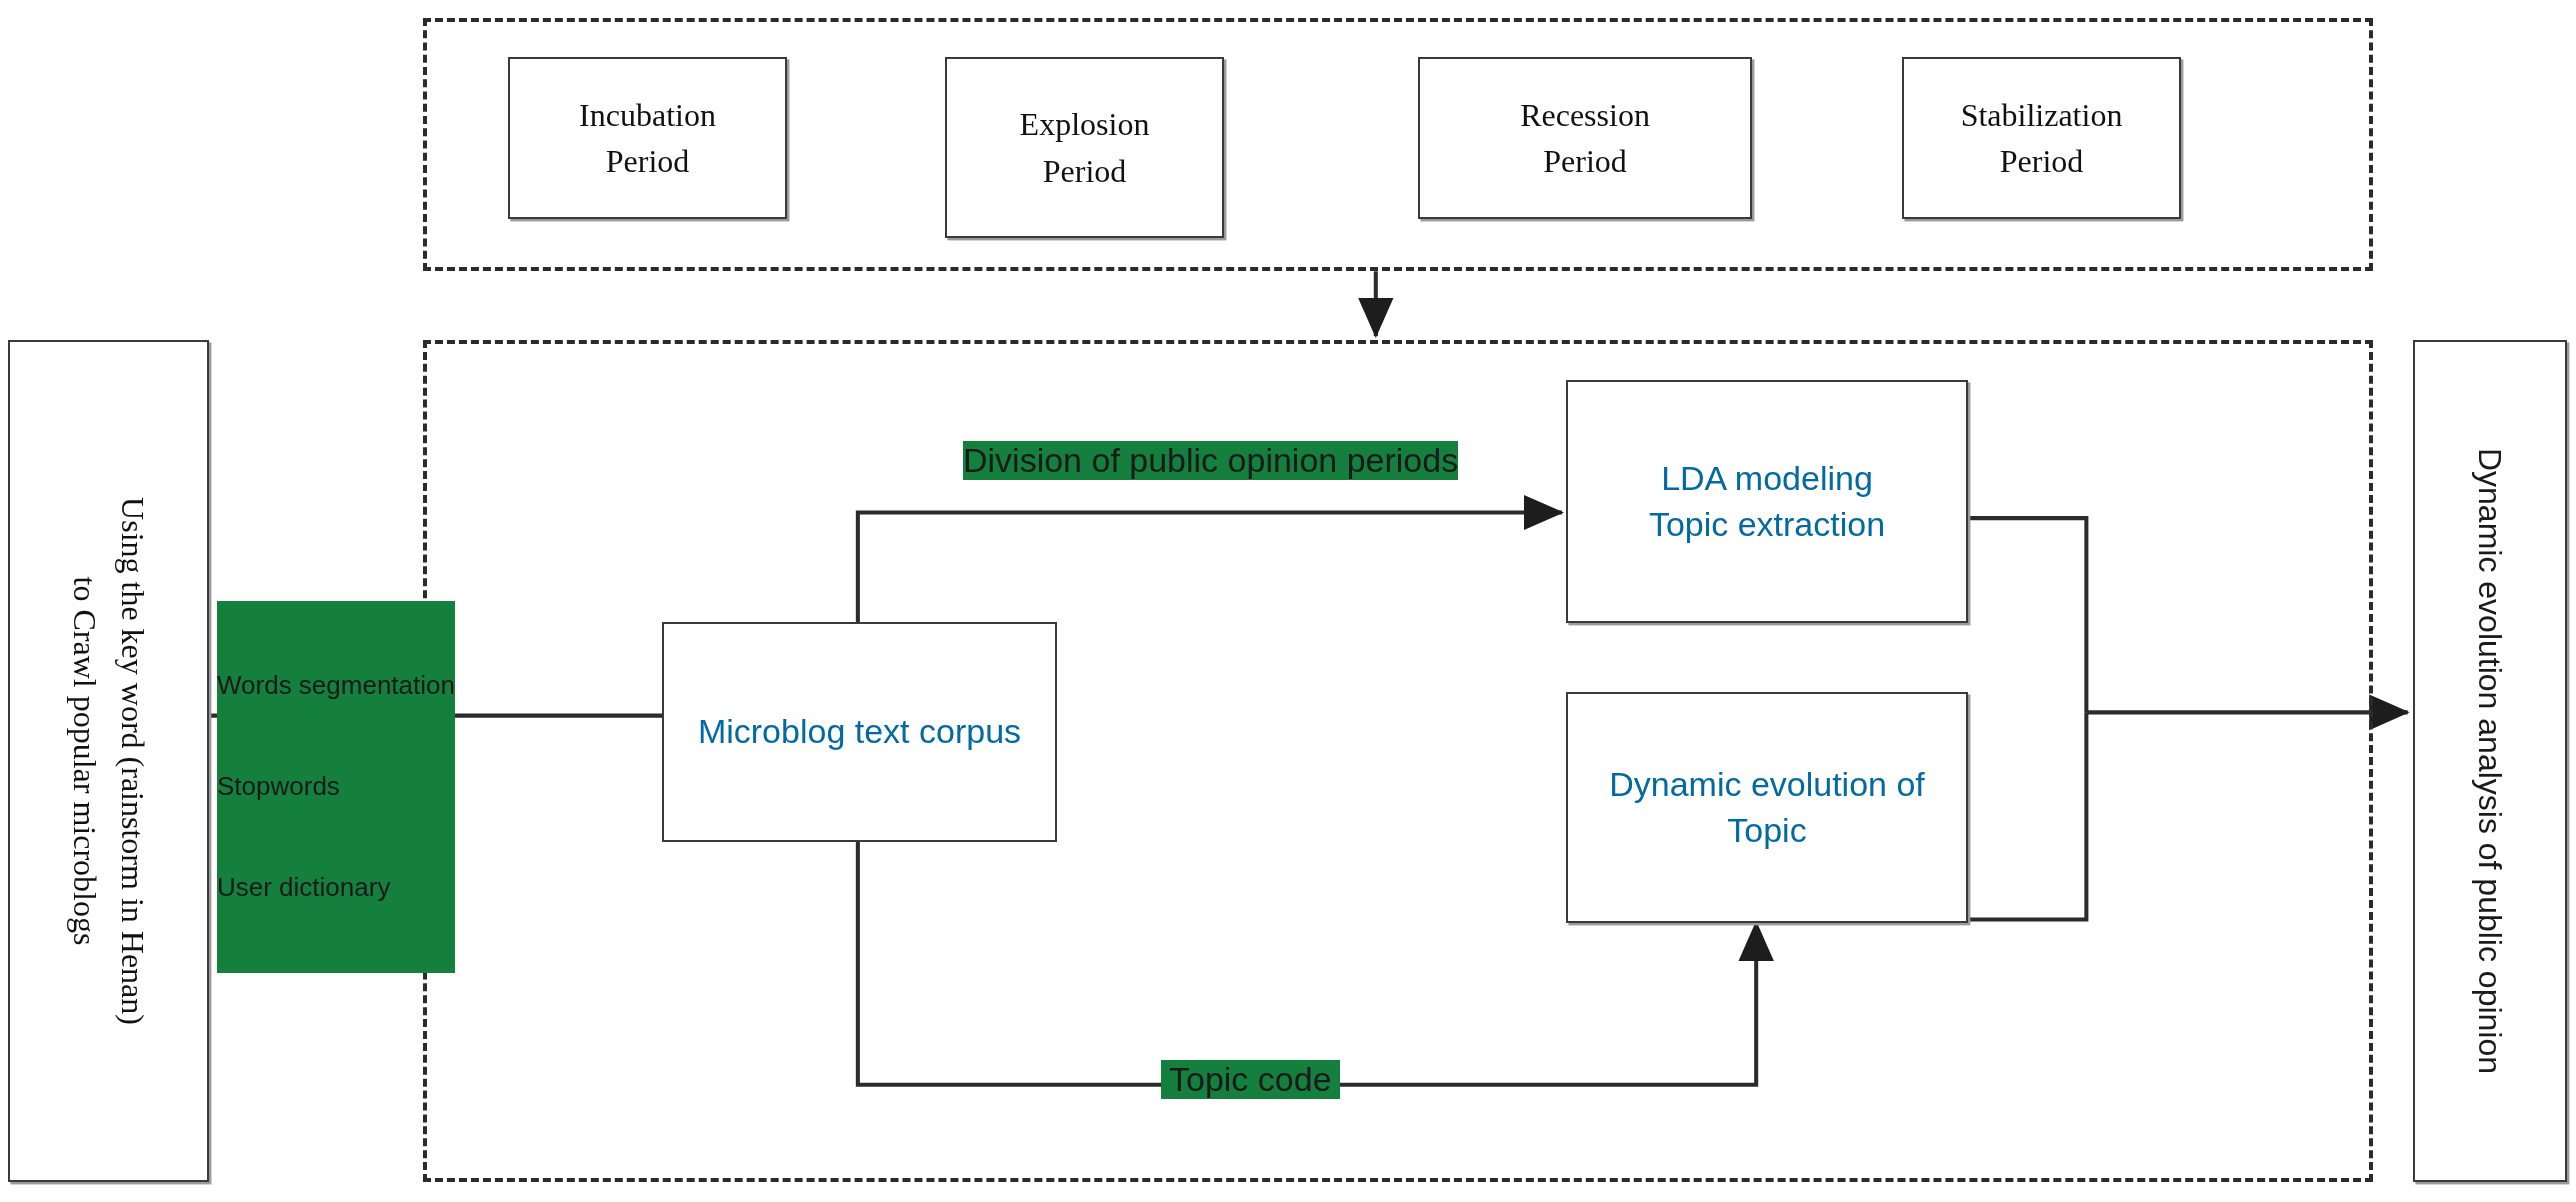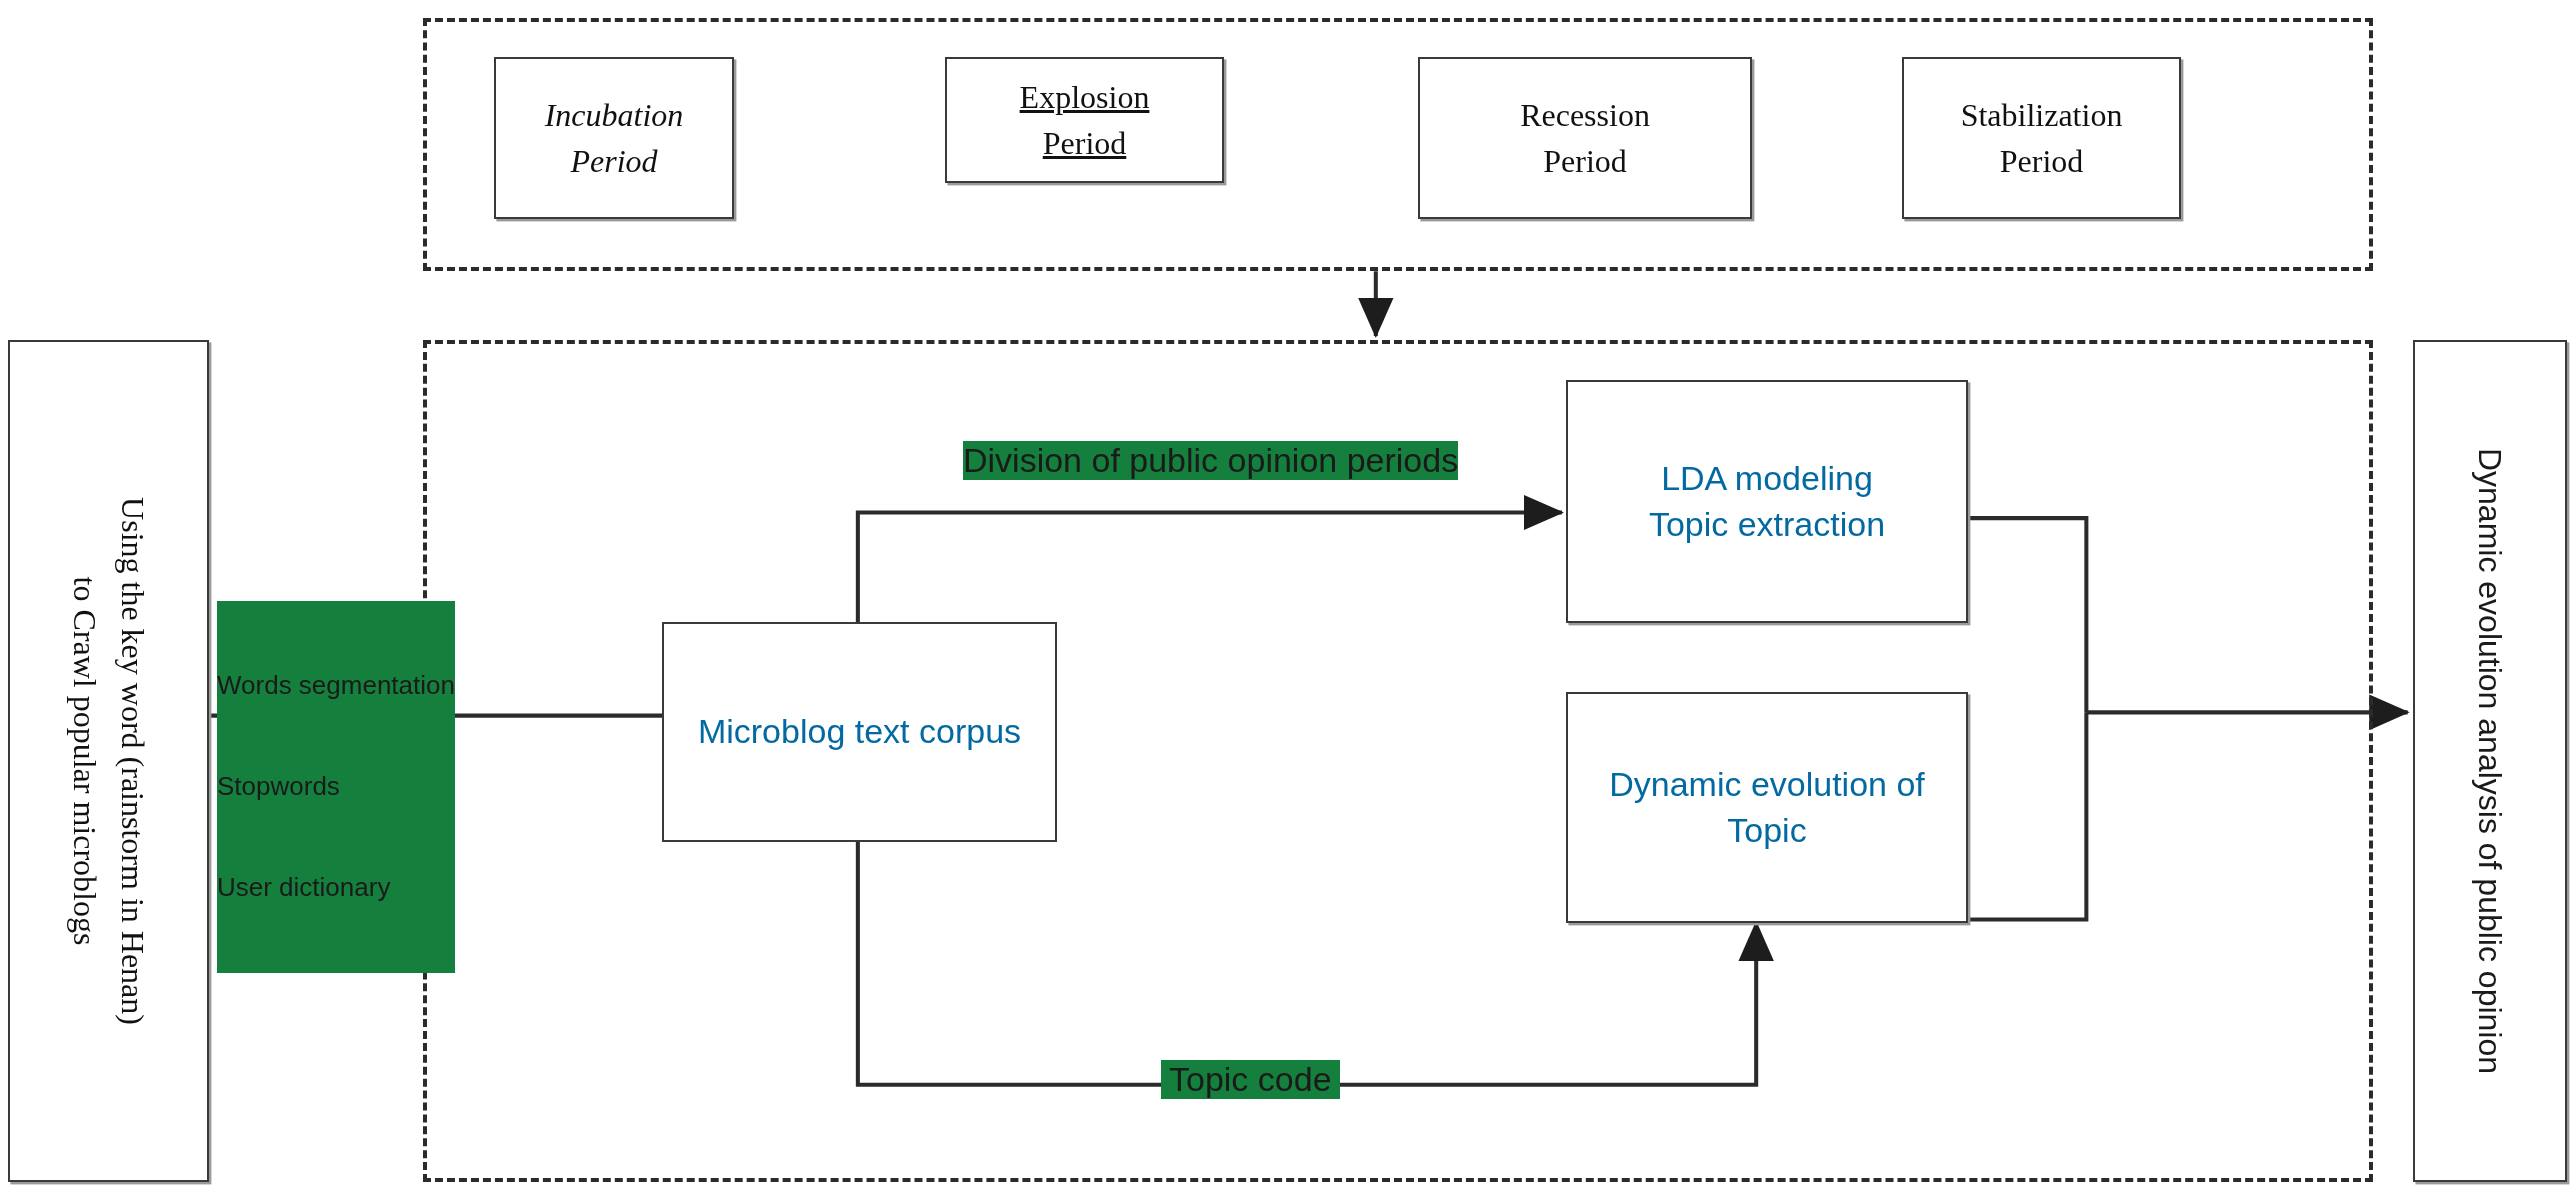--- a/index.html
+++ b/index.html
@@ -141,28 +141,28 @@
       <path d="M2432,640 L2578,640 L2578,880"></path>
 
       <path d="M2432,1136 L2578,1136 L2578,880"></path>
 
       <path d="M2578,880 L2975,880" marker-end="url(#arrow-right)"></path>
     </g>
   </svg>
 
   <div class="dashed-group" style="left:423px; top:18px; width:1950px; height:253px;"></div>
 
-  <div class="box box-shadow serif-box" style="left:494px; top:57px; width:240px; height:162px;font-style:italic;">
+  <div class="box box-shadow serif-box" style="left:508px; top:57px; width:279px; height:162px;">
     <div>
       <div>Incubation</div>
       <div>Period</div>
     </div>
   </div>
 
-  <div class="box box-shadow serif-box" style="left:945px; top:57px; width:279px; height:126px;text-decoration:underline;">
+  <div class="box box-shadow serif-box" style="left:945px; top:57px; width:279px; height:181px;">
     <div>
       <div>Explosion</div>
       <div>Period</div>
     </div>
   </div>
 
   <div class="box box-shadow serif-box" style="left:1418px; top:57px; width:334px; height:162px;">
     <div>
       <div>Recession</div>
       <div>Period</div>

